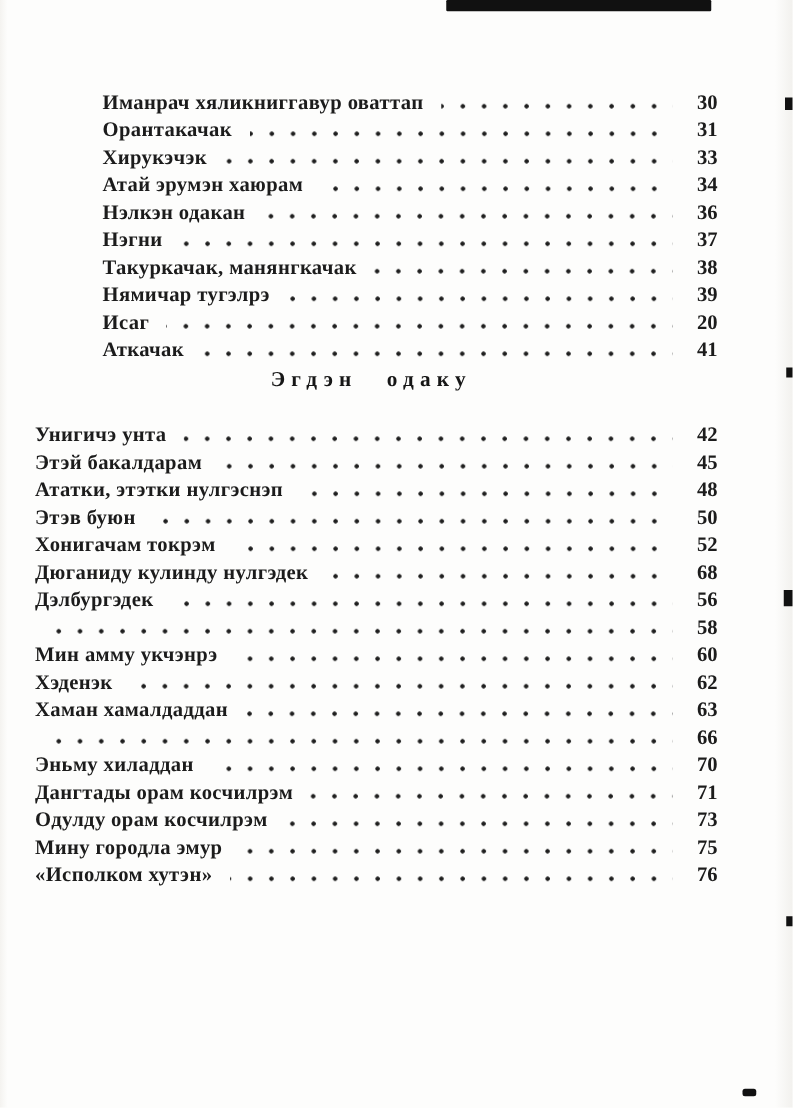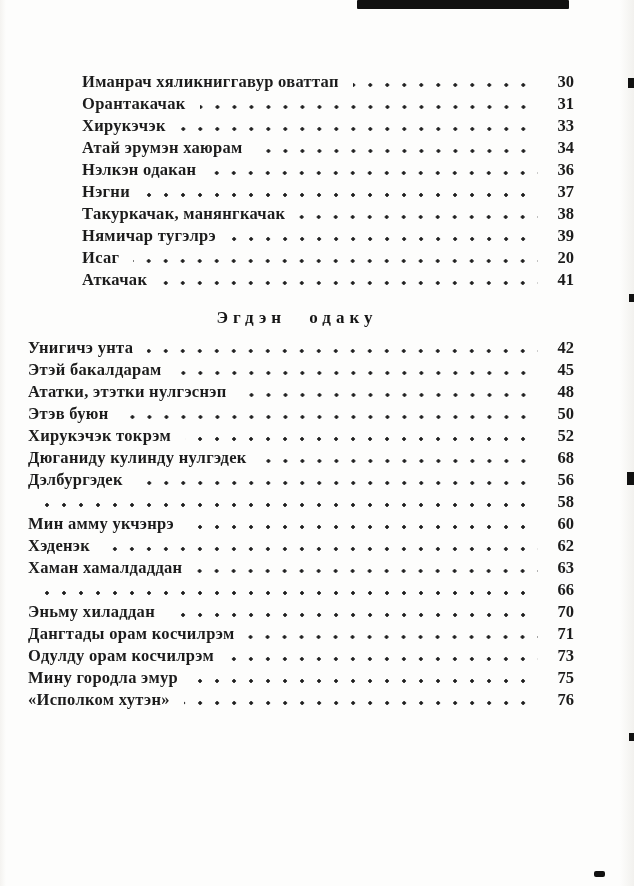--- a/index.html
+++ b/index.html
@@ -42,21 +42,21 @@
     margin-left: 82px;
     margin-right: 60px;
   }
   .toc-section-2 {
     top: 338px;
     margin-left: 28px;
     margin-right: 60px;
   }
   .section-heading {
     position: absolute;
-    top: 308px;
+    top: 294px;
     left: 0;
     right: 40px;
     margin: 0;
     text-align: center;
     font-size: 17px;
     font-weight: 700;
     letter-spacing: 5px;
     word-spacing: 14px;
     color: #161616;
   }
@@ -169,21 +169,21 @@
         <span class="toc-title">Ататки, этэтки нулгэснэп</span>
         <span class="toc-dots"></span>
         <span class="toc-page">48</span>
       </div>
       <div class="toc-row">
         <span class="toc-title">Этэв буюн</span>
         <span class="toc-dots"></span>
         <span class="toc-page">50</span>
       </div>
       <div class="toc-row">
-        <span class="toc-title">Хирукэчэк токрэм</span>
+        <span class="toc-title">Хонигачам токрэм</span>
         <span class="toc-dots"></span>
         <span class="toc-page">52</span>
       </div>
       <div class="toc-row">
         <span class="toc-title">Дюганиду кулинду нулгэдек</span>
         <span class="toc-dots"></span>
         <span class="toc-page">68</span>
       </div>
       <div class="toc-row">
         <span class="toc-title">Дэлбургэдек</span>

